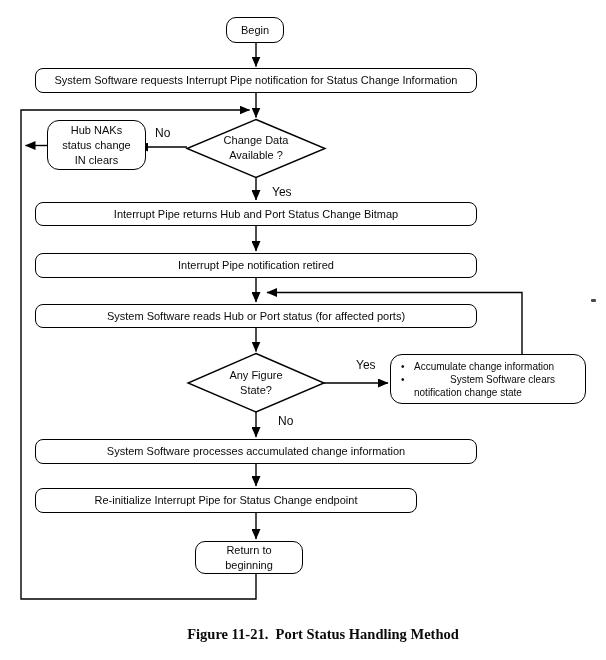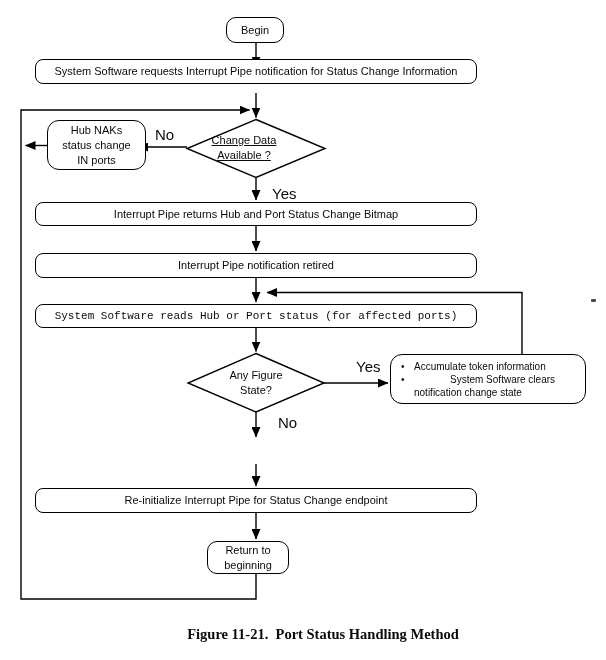--- a/index.html
+++ b/index.html
@@ -31,21 +31,21 @@
   .multiline{line-height:15px;}
   .diamond-text{
     position:absolute;
     width:120px;
     text-align:center;
     font-size:11px;
     line-height:15px;
   }
   .edge-label{
     position:absolute;
-    font-size:15px;
+    font-size:12px;
     white-space:nowrap;
   }
   .action-box{
     position:absolute;
     box-sizing:border-box;
     border:1.4px solid #000;
     border-radius:12px;
     background:#fff;
     font-size:10px;
     line-height:13px;
@@ -103,72 +103,75 @@
       <path d="M256,513 V539" marker-end="url(#arrow)"></path>
       <polygon fill="#fff" points="256,119.5 325,148.5 256,177.5 187,148.5"></polygon>
       <polygon fill="#fff" points="256,353.5 324,383 256,412 188,383"></polygon>
     </g>
   </svg>
 
   <div class="node terminator" style="left:226px;top:17px;width:58px;height:26px;">
     <span>Begin</span>
   </div>
 
-  <div class="node process" style="left:35px;top:59px;width:442px;height:25px;">
+  <div class="node process" style="left:35px;top:68px;width:442px;height:25px;">
     <span>System Software requests Interrupt Pipe notification for Status Change Information</span>
   </div>
 
   <div class="node terminator-lg multiline" style="left:47px;top:120px;width:99px;height:50px;">
     <span>Hub NAKs</span>
     <span>status change</span>
-    <span>IN ports</span>
+    <span>IN clears</span>
   </div>
 
-  <div class="diamond-text" style="left:184px;top:133px;text-decoration:underline;">
+  <div class="diamond-text" style="left:196px;top:133px;">
     <div>Change Data</div>
     <div>Available ?</div>
   </div>
 
   <div class="node process" style="left:35px;top:202px;width:442px;height:24px;">
     <span>Interrupt Pipe returns Hub and Port Status Change Bitmap</span>
   </div>
 
   <div class="node process" style="left:35px;top:253px;width:442px;height:25px;">
     <span>Interrupt Pipe notification retired</span>
   </div>
 
-  <div class="node process" style="left:35px;top:304px;width:442px;height:24px;font-family:Liberation Mono, monospace;">
+  <div class="node process" style="left:35px;top:304px;width:442px;height:24px;">
     <span>System Software reads Hub or Port status (for affected ports)</span>
   </div>
 
   <div class="diamond-text" style="left:196px;top:368px;">
     <div>Any Figure</div>
     <div>State?</div>
   </div>
 
   <div class="action-box" style="left:390px;top:354px;width:196px;height:50px;">
     <div class="bullet-row">
       <span class="bullet-glyph">•</span>
-      <span>Accumulate token information</span>
+      <span>Accumulate change information</span>
     </div>
     <div class="bullet-row">
       <span class="bullet-glyph">•</span>
       <span>
         <span style="display:block;margin-left:36px;">System Software clears</span>
         <span style="display:block;">notification change state</span>
       </span>
     </div>
   </div>
 
+  <div class="node process" style="left:35px;top:439px;width:442px;height:25px;">
+    <span>System Software processes accumulated change information</span>
+  </div>
 
-  <div class="node process" style="left:35px;top:488px;width:442px;height:25px;">
+  <div class="node process" style="left:35px;top:488px;width:382px;height:25px;">
     <span>Re-initialize Interrupt Pipe for Status Change endpoint</span>
   </div>
 
-  <div class="node terminator multiline" style="left:207px;top:541px;width:82px;height:33px;">
+  <div class="node terminator multiline" style="left:195px;top:541px;width:108px;height:33px;">
     <span>Return to</span>
     <span>beginning</span>
   </div>
 
   <div class="edge-label" style="left:155px;top:126px;">No</div>
   <div class="edge-label" style="left:272px;top:185px;">Yes</div>
   <div class="edge-label" style="left:356px;top:358px;">Yes</div>
   <div class="edge-label" style="left:278px;top:414px;">No</div>
 
   <div class="stray-mark"></div>

